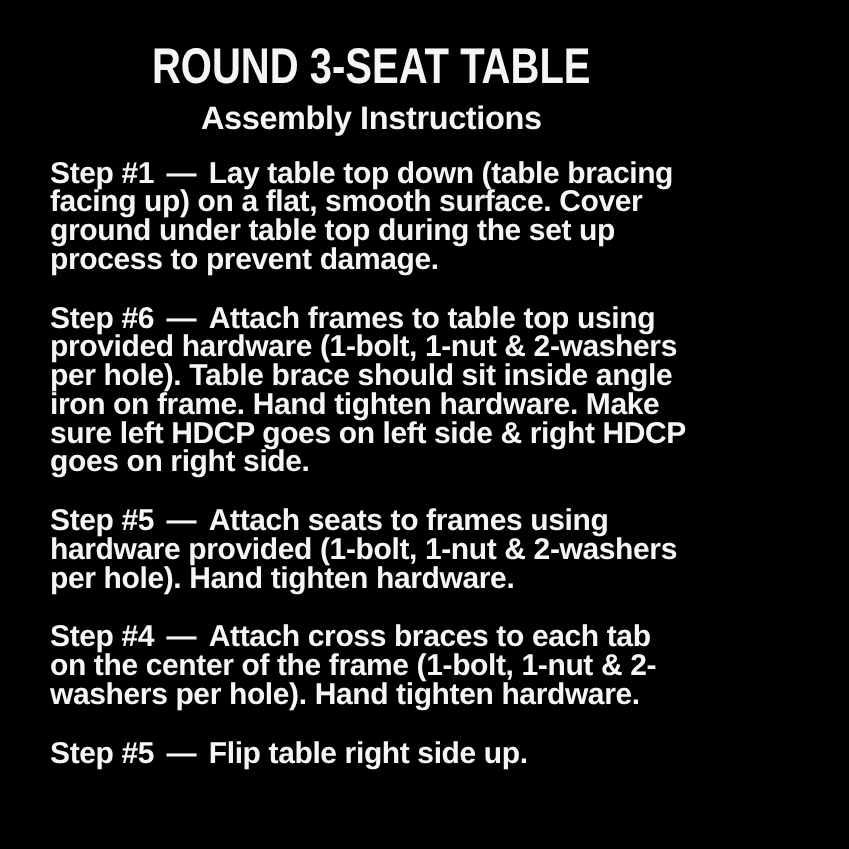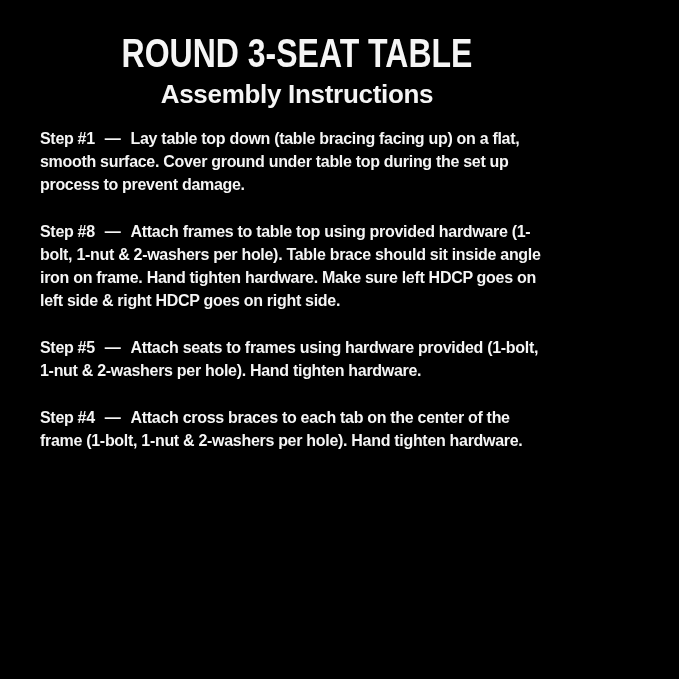--- a/index.html
+++ b/index.html
@@ -42,21 +42,21 @@
     margin-top: 7px;
     letter-spacing: -0.3px;
     text-align: center;
   }
 
   .steps {
     margin-top: 18px;
   }
 
   .step {
-    font-size: 16px;
+    font-size: 24px;
     line-height: 23px;
     letter-spacing: -0.3px;
     margin-bottom: 24px;
     text-align: left;
   }
 
   .step-dash {
     display: inline-block;
     margin: 0 10px;
   }
@@ -68,23 +68,24 @@
 
   <div class="header">
     <div class="title">ROUND 3-SEAT TABLE</div>
     <div class="subtitle">Assembly Instructions</div>
   </div>
 
   <div class="steps">
 
     <p class="step"><span>Step #1</span><span class="step-dash">—</span><span>Lay table top down (table bracing facing up) on a flat, smooth surface. Cover ground under table top during the set up process to prevent damage.</span></p>
 
-    <p class="step"><span>Step #8</span><span class="step-dash">—</span><span>Attach frames to table top using provided hardware (1-bolt, 1-nut &amp; 2-washers per hole). Table brace should sit inside angle iron on frame. Hand tighten hardware. Make sure left HDCP goes on left side &amp; right HDCP goes on right side.</span></p>
+    <p class="step"><span>Step #6</span><span class="step-dash">—</span><span>Attach frames to table top using provided hardware (1-bolt, 1-nut &amp; 2-washers per hole). Table brace should sit inside angle iron on frame. Hand tighten hardware. Make sure left HDCP goes on left side &amp; right HDCP goes on right side.</span></p>
 
     <p class="step"><span>Step #5</span><span class="step-dash">—</span><span>Attach seats to frames using hardware provided (1-bolt, 1-nut &amp; 2-washers per hole). Hand tighten hardware.</span></p>
 
     <p class="step"><span>Step #4</span><span class="step-dash">—</span><span>Attach cross braces to each tab on the center of the frame (1-bolt, 1-nut &amp; 2-washers per hole). Hand tighten hardware.</span></p>
 
+    <p class="step"><span>Step #5</span><span class="step-dash">—</span><span>Flip table right side up.</span></p>
 
 
   </div>
 
 </div>
 
 </body></html>

